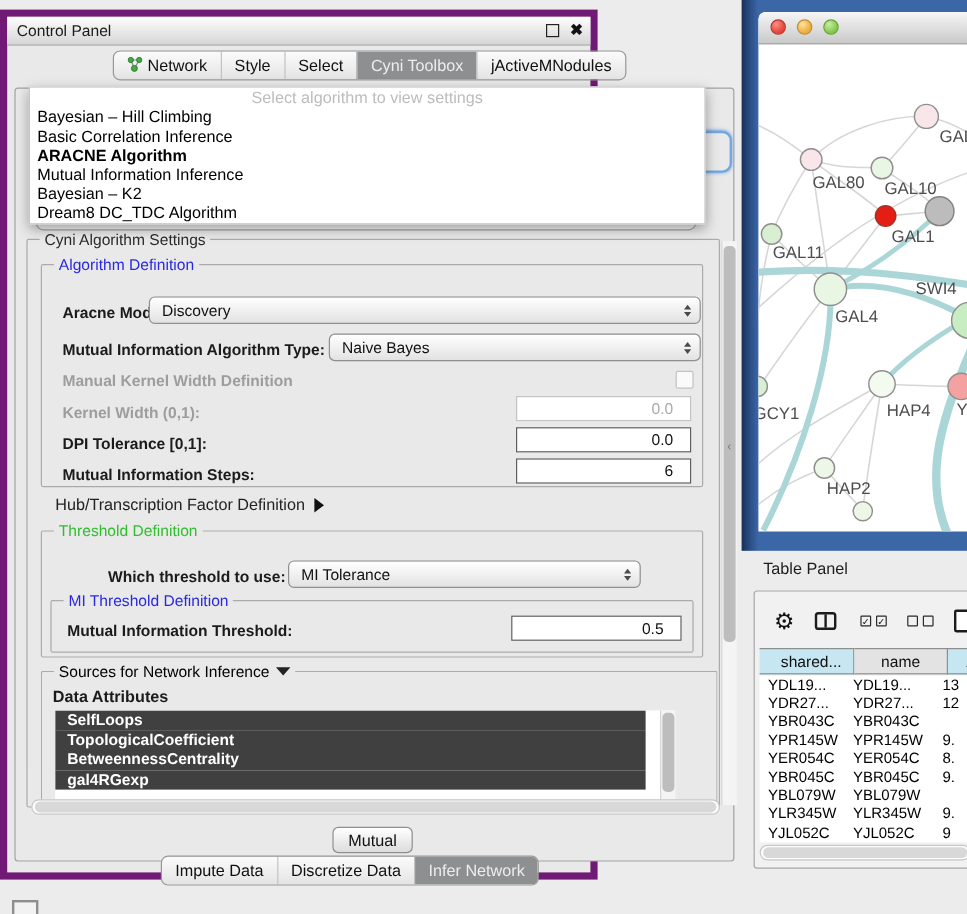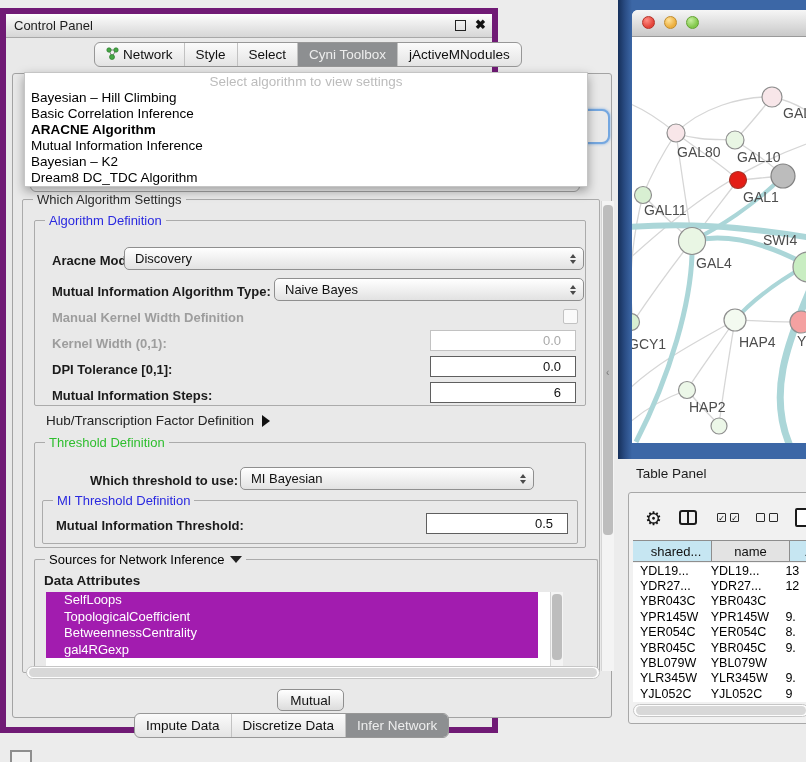--- a/index.html
+++ b/index.html
@@ -37,21 +37,21 @@
   .spin{position:absolute;right:7px;top:50%;transform:translateY(-50%);display:flex;flex-direction:column;gap:2px;}
   .tri-up{width:0;height:0;border-left:3.5px solid transparent;border-right:3.5px solid transparent;border-bottom:4px solid #4a4a4a;}
   .tri-dn{width:0;height:0;border-left:3.5px solid transparent;border-right:3.5px solid transparent;border-top:4px solid #4a4a4a;}
   .field{position:absolute;background:#fff;border:1px solid #5f5f5f;font-size:13px;color:#111;display:flex;align-items:center;justify-content:flex-end;padding-right:14px;box-sizing:border-box;}
   .field.dis{border-color:#c2c2c2;color:#a9a9a9;}
   .chk{position:absolute;width:13px;height:13px;border:1px solid #c2c2c2;border-radius:2px;background:#fafafa;}
   .expander-tri{display:inline-block;width:0;height:0;border-top:6px solid transparent;border-bottom:6px solid transparent;border-left:8px solid #111;margin-left:8px;vertical-align:middle;}
   .down-tri{display:inline-block;width:0;height:0;border-left:6px solid transparent;border-right:6px solid transparent;border-top:7px solid #222;}
   
   .attrlist{position:absolute;left:40px;top:578px;width:516px;height:74px;background:#fff;overflow:hidden;}
-  .attr{height:16.5px;line-height:16.5px;background:#a21caf;color:#fff;font-size:13px;padding-left:18px;width:492px;box-sizing:border-box;white-space:nowrap;}
+  .attr{height:16.5px;line-height:16.5px;background:#404040;color:#fff;font-size:13px;padding-left:10px;width:492px;box-sizing:border-box;white-space:nowrap;font-weight:bold;}
   .vsb{position:absolute;background:#f4f4f4;border-left:1px solid #d5d5d5;}
   .vsb .thumb{position:absolute;left:1px;right:1px;background:#bdbdbd;border-radius:4px;}
   .hsb{position:absolute;border:1px solid #c6c6c6;border-radius:7px;background:#fdfdfd;box-sizing:border-box;}
   .hsb .thumb{position:absolute;top:1px;bottom:1px;background:#d8d8d8;border-radius:5px;}
   .btn{position:absolute;border:1px solid #8f8f8f;border-radius:5px;background:linear-gradient(#ffffff,#dcdcdc);font-size:13.5px;color:#111;display:flex;align-items:center;justify-content:center;box-sizing:border-box;}
   
   .desktop{position:absolute;left:618px;top:0;width:188px;height:459px;background:linear-gradient(90deg,#16305a 0px,#2a4d85 7px,#3c67a6 14px);}
   .macwin{position:absolute;left:632px;top:10px;width:174px;height:433px;border-top-left-radius:6px;overflow:hidden;background:#fff;}
   .mactb{position:absolute;left:0;top:0;right:0;height:26px;background:linear-gradient(#f6f6f6,#c9c9c9);border-bottom:1px solid #9a9a9a;}
   .tl{position:absolute;top:6px;width:13px;height:13px;border-radius:50%;box-sizing:border-box;}
@@ -124,21 +124,21 @@
       <div class="ph">Select algorithm to view settings</div>
       <div class="it">Bayesian – Hill Climbing</div>
       <div class="it">Basic Correlation Inference</div>
       <div class="it bold">ARACNE Algorithm</div>
       <div class="it">Mutual Information Inference</div>
       <div class="it">Bayesian – K2</div>
       <div class="it">Dream8 DC_TDC Algorithm</div>
     </div>
 
     <div class="grp" style="left:16px;top:185px;width:578px;height:474px;">
-      <span class="lg" style="color:#2c2c2c;">Which Algorithm Settings</span>
+      <span class="lg" style="color:#2c2c2c;">Cyni Algorithm Settings</span>
     </div>
 
     <div class="vsb" style="left:595px;top:187px;width:12px;height:470px;">
       <div class="thumb" style="top:4px;height:330px;"></div>
     </div>
 
     <div class="grp" style="left:28px;top:206px;width:552px;height:186px;">
       <span class="lg" style="color:#2a29e0;">Algorithm Definition</span>
     </div>
     <span class="lbl" style="left:46px;top:239px;">Aracne Mode:</span>
@@ -166,21 +166,21 @@
     <span class="lbl" style="left:46px;top:374px;">Mutual Information Steps:</span>
     <div class="field" style="left:424px;top:368px;width:146px;height:21px;">6</div>
 
     <span class="lbl plain" style="left:40px;top:399px;"><span>Hub/Transcription Factor Definition</span><span class="expander-tri"></span></span>
 
     <div class="grp" style="left:28px;top:428px;width:552px;height:106px;">
       <span class="lg" style="color:#2ebe2e;">Threshold Definition</span>
     </div>
     <span class="lbl" style="left:84px;top:459px;">Which threshold to use:</span>
     <div class="combo" style="left:234px;top:453px;width:294px;height:23px;">
-      <span>MI Bayesian</span>
+      <span>MI Tolerance</span>
       <span class="spin">
           <span class="tri-up"></span>
           <span class="tri-dn"></span>
         </span>
     </div>
     <div class="grp" style="left:36px;top:486px;width:536px;height:44px;">
       <span class="lg" style="color:#2a29e0;">MI Threshold Definition</span>
     </div>
     <span class="lbl" style="left:50px;top:504px;">Mutual Information Threshold:</span>
     <div class="field" style="left:420px;top:499px;width:142px;height:21px;">0.5</div>

